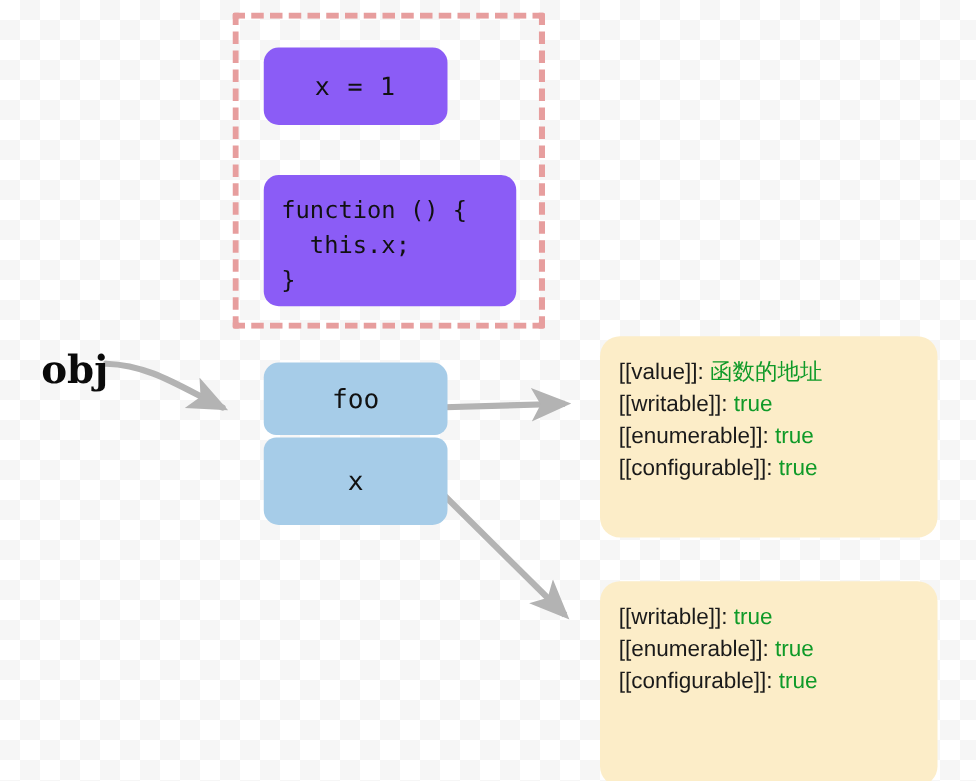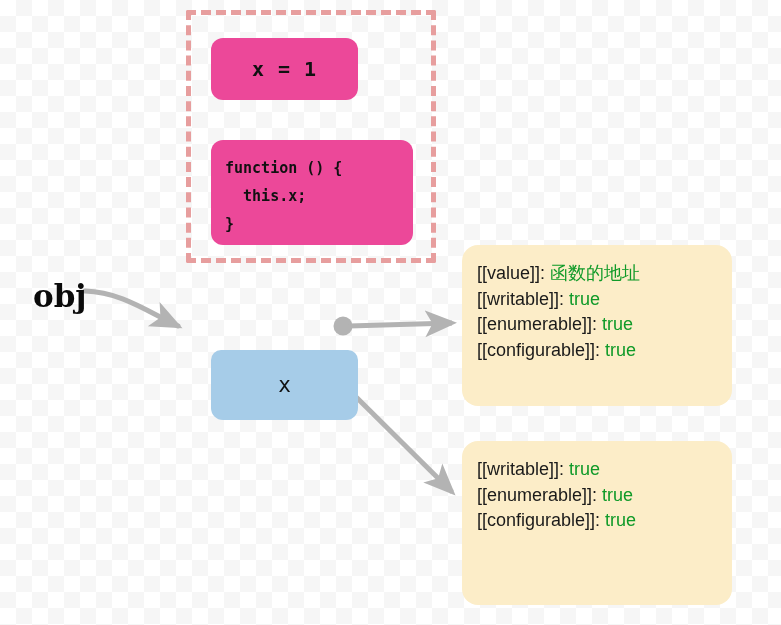--- a/index.html
+++ b/index.html
@@ -43,47 +43,46 @@
     top: 10px;
     width: 250px;
     height: 253px;
     border: 5px dashed #e79e9e;
     border-radius: 2px;
   }
 
   
   .blue-box {
     position: absolute;
-    background: #ec4899;
+    background: #8b5cf6;
     border-radius: 12px;
     font-family: "DejaVu Sans Mono", "Liberation Mono", monospace;
     color: #111111;
     white-space: pre;
-    font-weight: bold;
   }
 
   #box-assign {
     left: 211px;
     top: 38px;
     width: 147px;
     height: 62px;
     display: flex;
     align-items: center;
     justify-content: center;
     font-size: 20px;
     letter-spacing: 1px;
   }
 
   #box-function {
     left: 211px;
     top: 140px;
     width: 202px;
     height: 105px;
     padding: 14px 0 16px 14px;
-    font-size: 15px;
+    font-size: 19px;
     line-height: 28px;
   }
 
   
   .slot {
     position: absolute;
     left: 211px;
     width: 147px;
     background: #a6cce8;
     font-family: "DejaVu Sans Mono", "Liberation Mono", monospace;
@@ -114,25 +113,26 @@
     font-family: "DejaVu Serif", "Liberation Serif", serif;
     font-weight: bold;
     font-size: 31px;
     color: #0b0b0b;
     letter-spacing: 0px;
   }
 
   
   .descriptor {
     position: absolute;
-    left: 462px;
+    left: 480px;
     width: 270px;
     background: #fcedc8;
     border-radius: 16px;
     padding: 16px 0 0 15px;
+    margin-top: 24px;
   }
 
   #descriptor-foo {
     top: 245px;
     height: 161px;
   }
 
   #descriptor-x {
     top: 441px;
     height: 164px;
@@ -181,20 +181,23 @@
   <div class="dashed-frame"></div>
 
   <div class="blue-box" id="box-assign">x = 1</div>
 
   <div class="blue-box" id="box-function">function () {
   this.x;
 }</div>
 
   <div id="obj-label">obj</div>
 
+  <div class="slot" id="slot-foo">
+    <span>foo</span>
+  </div>
 
   <div class="slot" id="slot-x">
     <span>x</span>
   </div>
 
   <div class="descriptor" id="descriptor-foo">
     <div class="desc-line">
       <span class="desc-key">[[value]]:</span>
       <span class="desc-val">函数的地址</span>
     </div>

